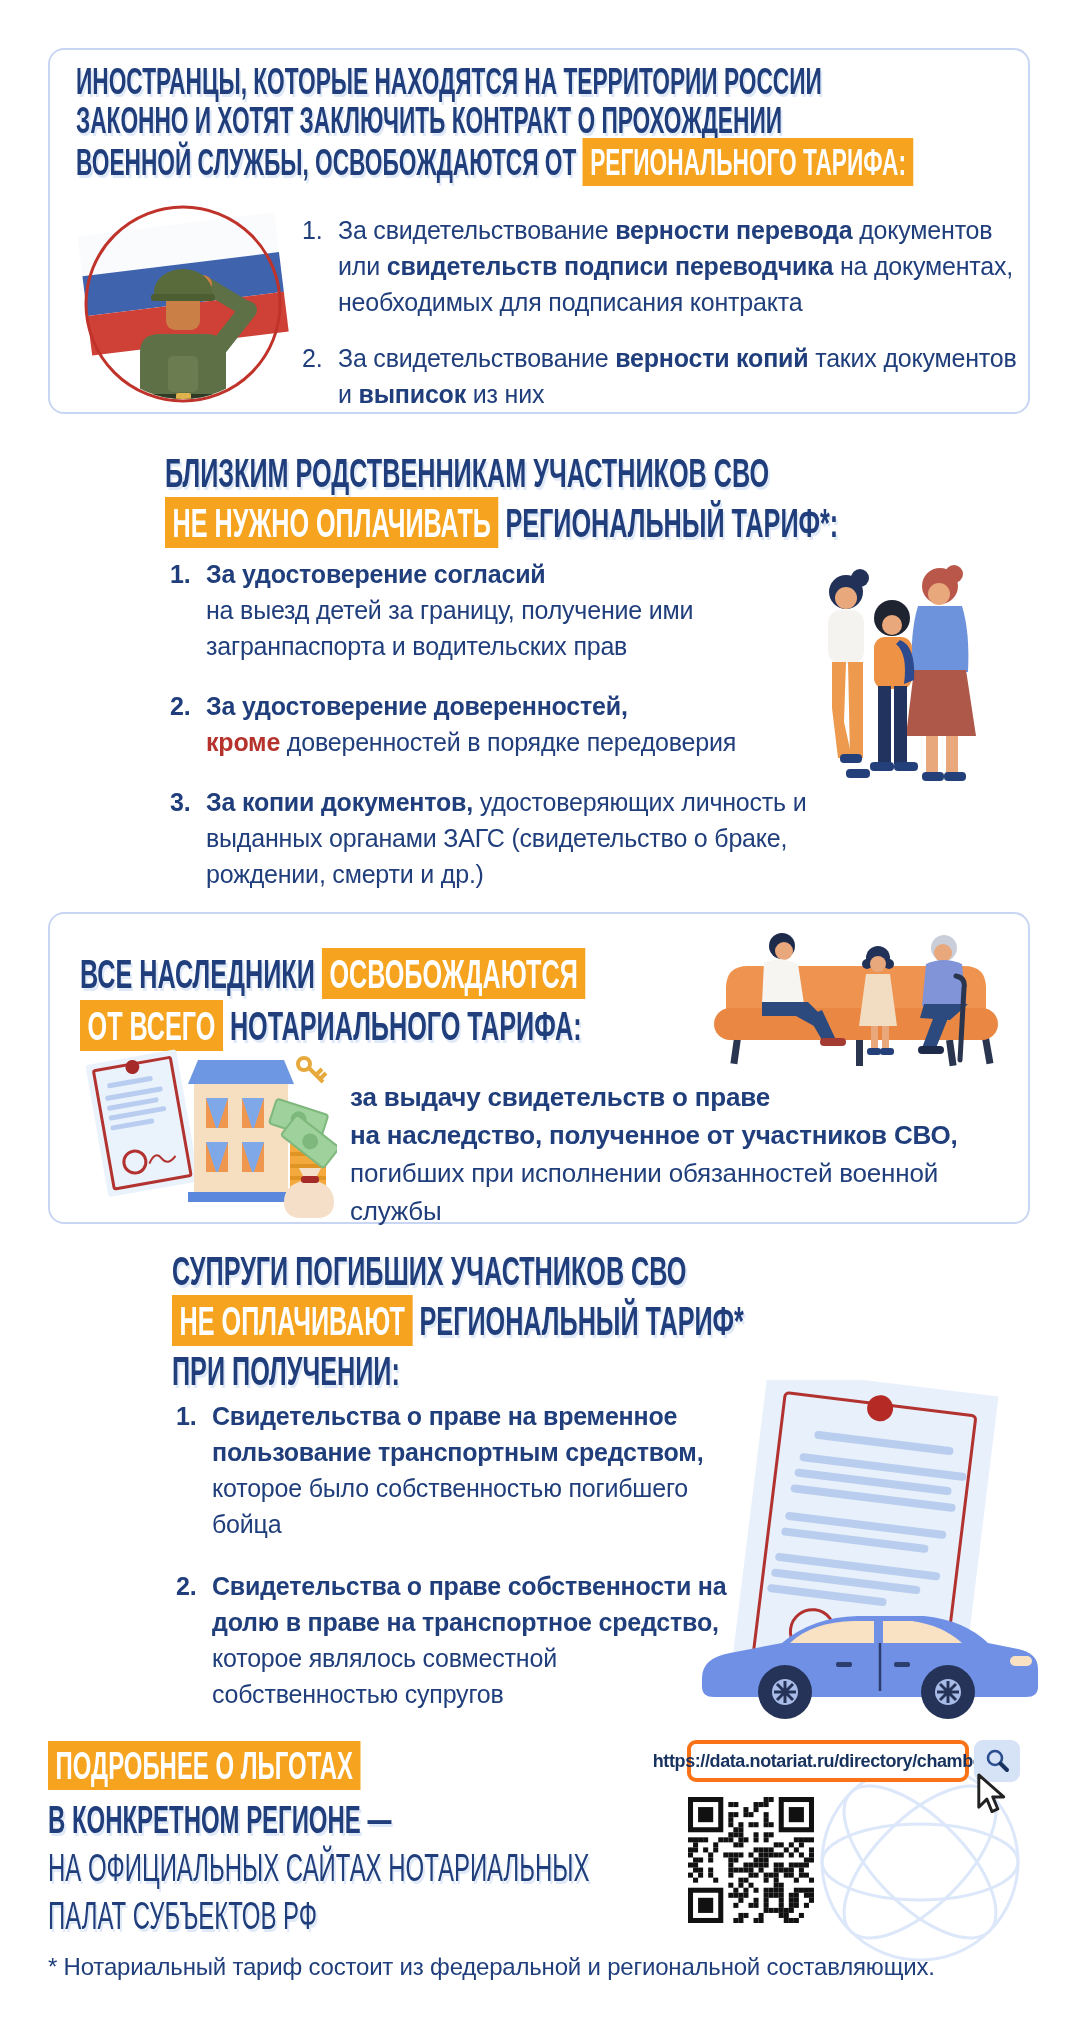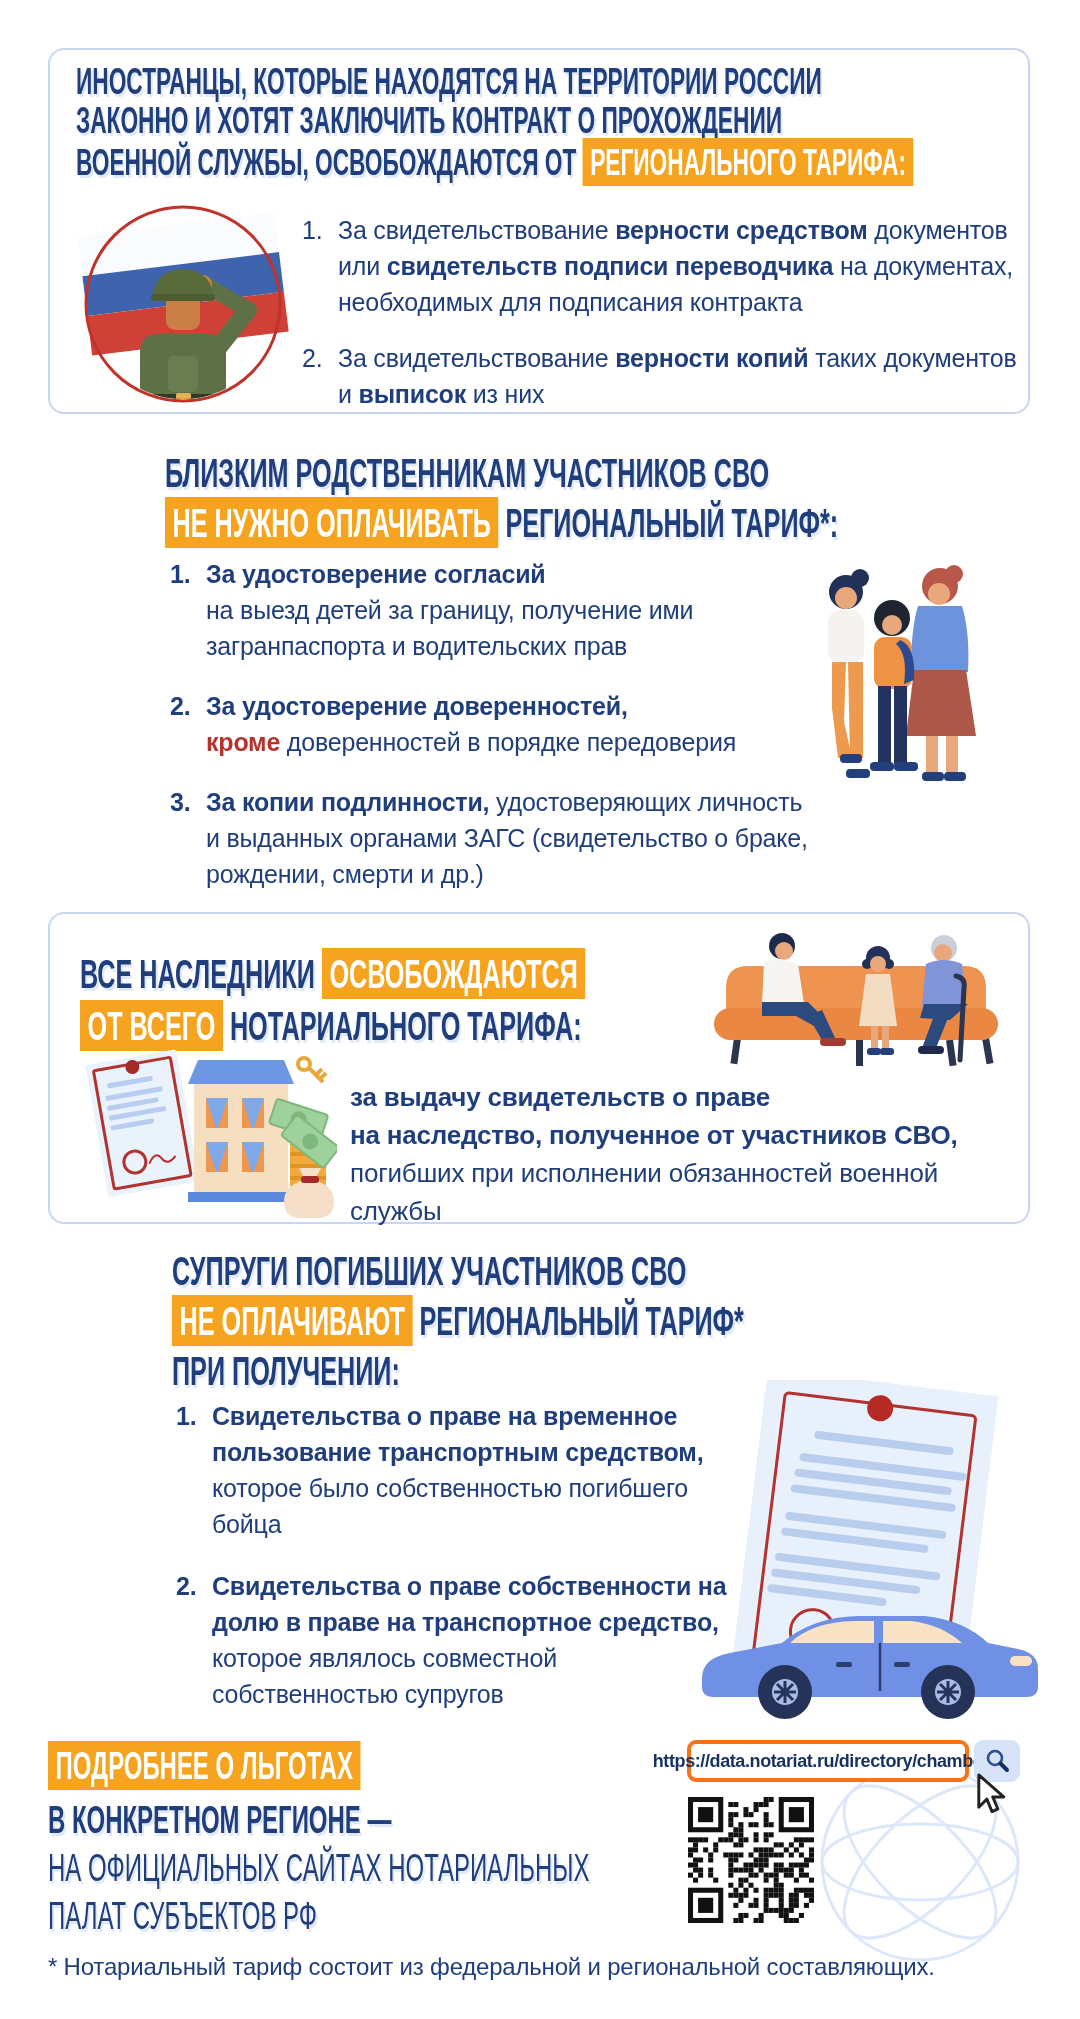--- a/index.html
+++ b/index.html
@@ -85,21 +85,21 @@
         <rect x="96" y="168" width="30" height="36" rx="5" fill="#6B7C50"></rect>
         <rect x="66" y="206" width="90" height="12" fill="#2E3A26"></rect>
         <rect x="104" y="205" width="15" height="14" rx="2" fill="#E0B34C"></rect>
       </g>
     </svg>
   </div>
 
   <div class="blist" style="left:302px;top:212px;width:720px;">
     <div class="item">
       <span class="num">1.</span>
-      <span class="itext"><span>За свидетельствование </span><span class="b">верности средством</span><span> документов или </span><span class="b">свидетельств подписи переводчика</span><span> на документах, необходимых для подписания контракта</span></span>
+      <span class="itext"><span>За свидетельствование </span><span class="b">верности перевода</span><span> документов или </span><span class="b">свидетельств подписи переводчика</span><span> на документах, необходимых для подписания контракта</span></span>
     </div>
     <div class="item">
       <span class="num">2.</span>
       <span class="itext"><span>За свидетельствование </span><span class="b">верности копий</span><span> таких документов и </span><span class="b">выписок</span><span> из них</span></span>
     </div>
   </div>
 
   <div class="h" style="left:165px;top:448px;font-size:40px;line-height:50px;">
     <span class="hline"><span>БЛИЗКИМ РОДСТВЕННИКАМ УЧАСТНИКОВ СВО</span></span>
     <span class="hline"><span class="hl">НЕ НУЖНО ОПЛАЧИВАТЬ</span><span> РЕГИОНАЛЬНЫЙ ТАРИФ*:</span></span>
@@ -109,21 +109,21 @@
     <div class="item" style="margin-bottom:24px;">
       <span class="num numb">1.</span>
       <span class="itext"><span class="b">За удостоверение согласий</span><br><span>на выезд детей за границу, получение ими загранпаспорта и водительских прав</span></span>
     </div>
     <div class="item" style="margin-bottom:24px;">
       <span class="num numb">2.</span>
       <span class="itext"><span class="b">За удостоверение доверенностей,</span><br><span class="redb">кроме</span><span> доверенностей в порядке передоверия</span></span>
     </div>
     <div class="item">
       <span class="num numb">3.</span>
-      <span class="itext"><span class="b">За копии подлинности,</span><span> удостоверяющих личность и выданных органами ЗАГС (свидетельство о браке, рождении, смерти и др.)</span></span>
+      <span class="itext"><span class="b">За копии документов,</span><span> удостоверяющих личность и выданных органами ЗАГС (свидетельство о браке, рождении, смерти и др.)</span></span>
     </div>
   </div>
 
   <div class="illus" style="left:788px;top:548px;width:212px;height:240px;">
     <svg viewBox="0 0 212 240">
 
       <circle cx="58" cy="44" r="17" fill="#223158"></circle>
         <circle cx="72" cy="30" r="9" fill="#223158"></circle>
       <circle cx="58" cy="50" r="11" fill="#E8A87C"></circle>
       <rect x="40" y="62" width="36" height="54" rx="13" fill="#F4F3EF"></rect>

